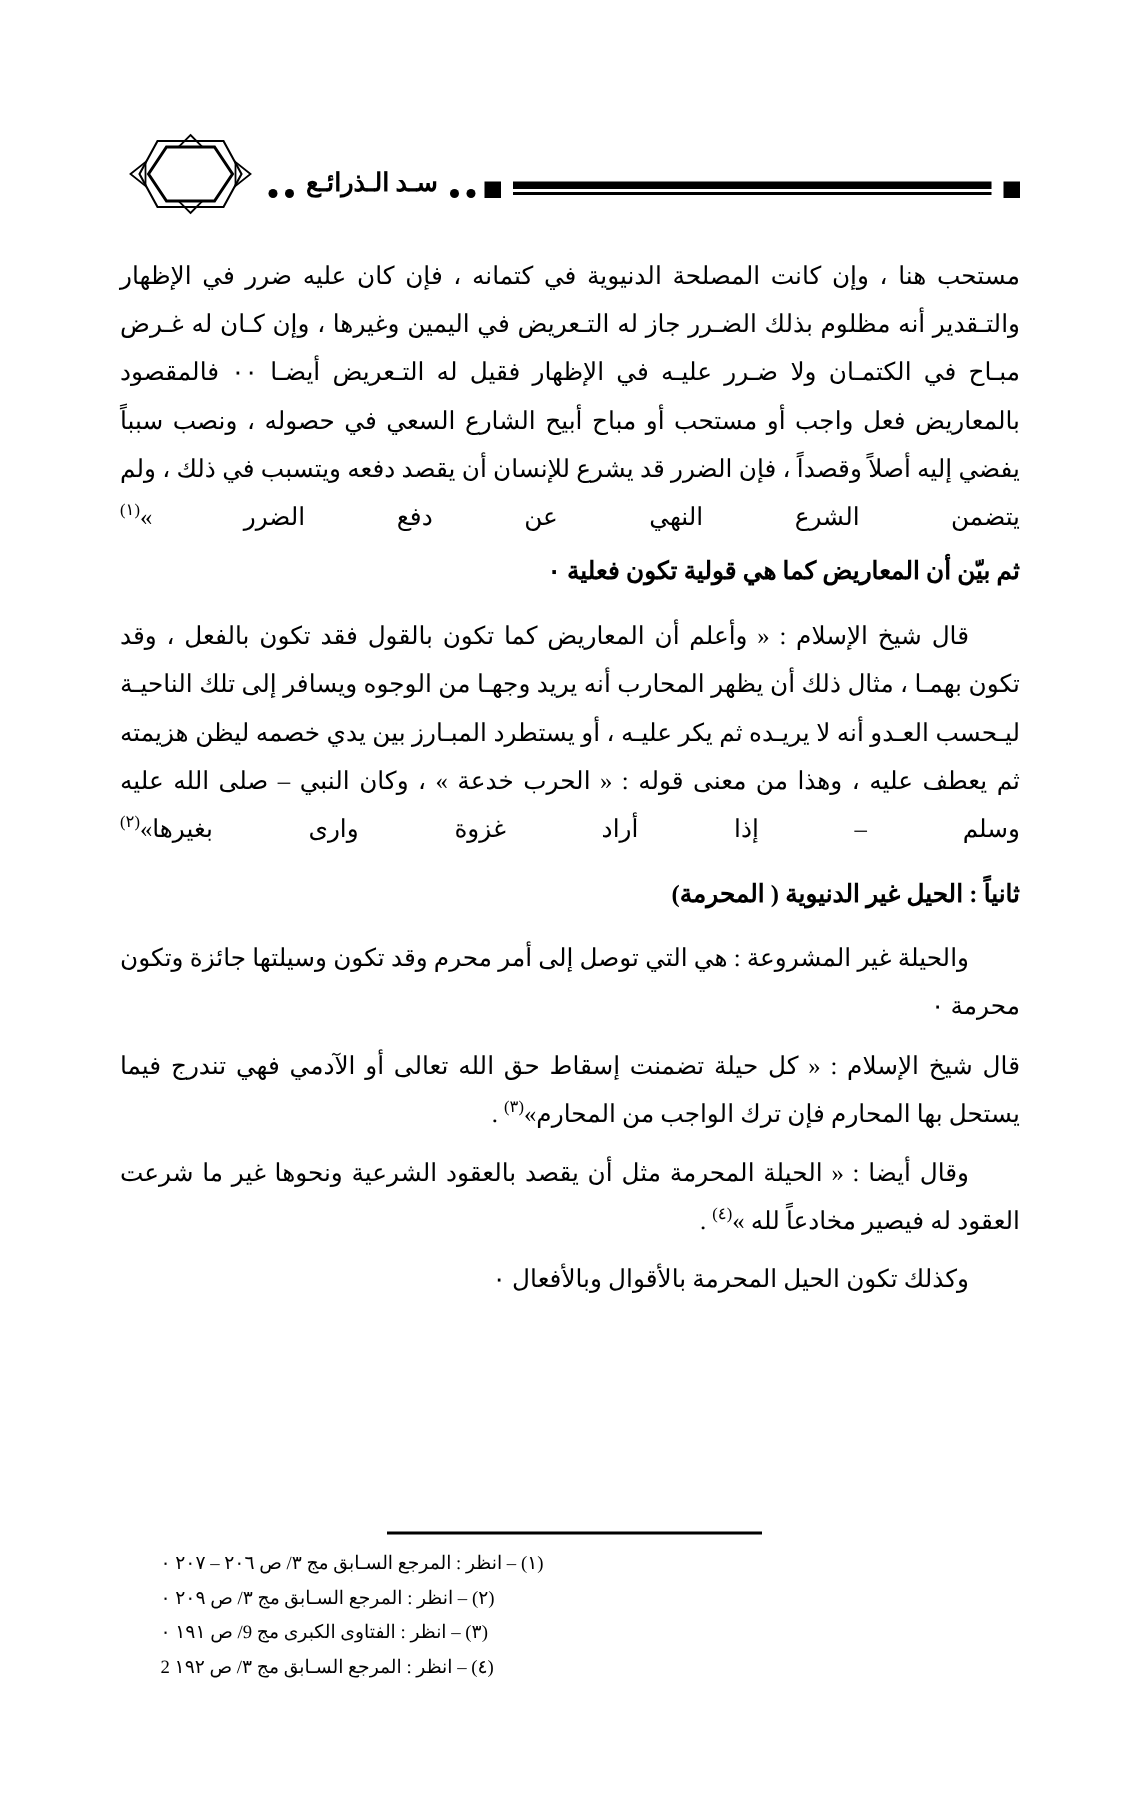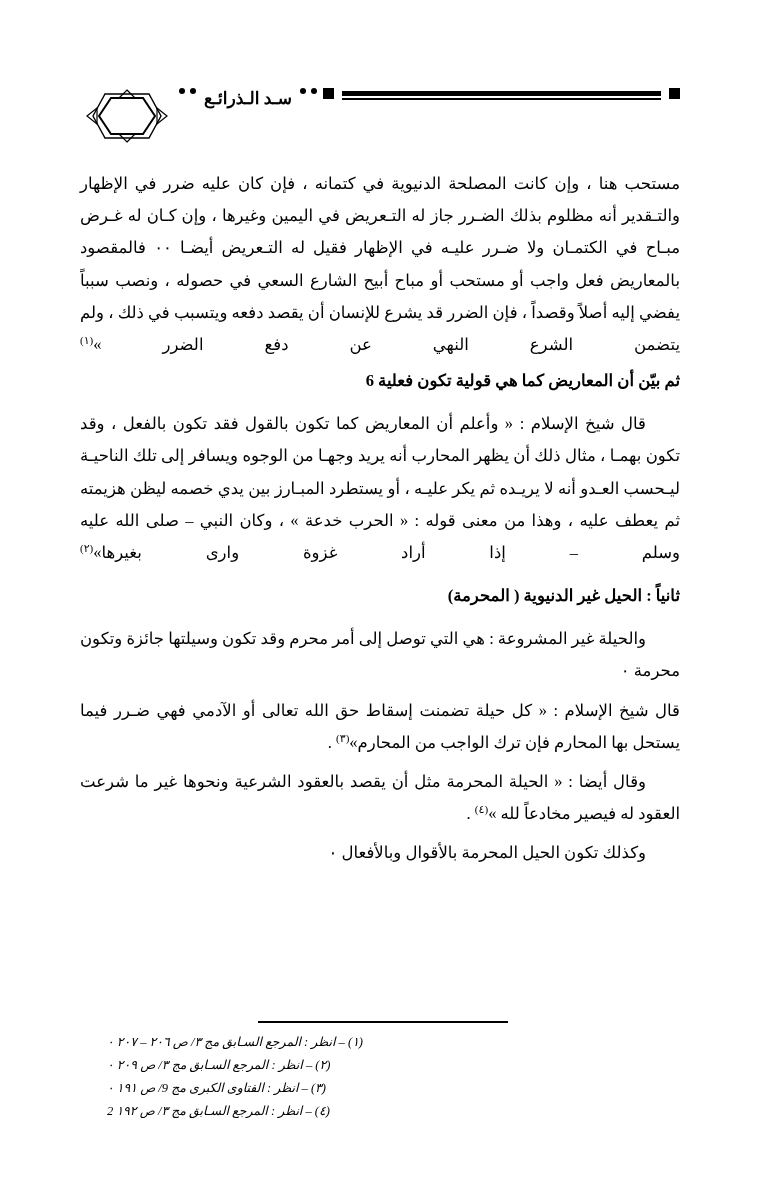--- a/index.html
+++ b/index.html
@@ -25,27 +25,27 @@
   
   .header {
     position: absolute;
     top: 88px;
     right: 85px;
     left: 85px;
     height: 60px;
   }
   .header-rule-wrap {
     position: absolute;
-    top: 0;
+    top: 10px;
     right: 0;
     left: 0;
     height: 34px;
     display: flex;
     flex-direction: row-reverse;
-    align-items: flex-start;
+    align-items: flex-end;
     gap: 0;
   }
   .dots {
     display: flex;
     flex-direction: row-reverse;
     align-items: center;
     gap: 5px;
     margin-left: 10px;
   }
   .dot {
@@ -152,21 +152,20 @@
   
   .footnotes {
     position: absolute;
     bottom: 72px;
     right: 85px;
     left: 85px;
     font-size: 12.5px;
     line-height: 1.85;
     text-align: left;
     direction: rtl;
-    font-style: italic;
   }
   .fn-rule {
     width: 250px;
     height: 2px;
     background: #000;
     margin: 0 auto 8px auto;
   }
   .fn-line {
     text-align: left;
     padding-left: 22px;
@@ -207,37 +206,37 @@
         <path d="M2 28 L12 20 L12 36 Z" fill="none" stroke="#000" stroke-width="1.2"></path>
         <path d="M82 28 L72 20 L72 36 Z" fill="none" stroke="#000" stroke-width="1.2"></path>
       </svg>
     </div>
   </div>
 
   <div class="body">
 
     <p class="p-just"><span>مستحب هنا ، وإن كانت المصلحة الدنيوية في كتمانه ، فإن كان عليه ضرر في الإظهار والتـقدير أنه مظلوم بذلك الضـرر جاز له التـعريض في اليمين وغيرها ، وإن كـان له غـرض مبـاح في الكتمـان ولا ضـرر عليـه في الإظهار فقيل له التـعريض أيضـا ٠٠ فالمقصود بالمعاريض فعل واجب أو مستحب أو مباح أبيح الشارع السعي في حصوله ، ونصب سبباً يفضي إليه أصلاً وقصداً ، فإن الضرر قد يشرع للإنسان أن يقصد دفعه ويتسبب في ذلك ، ولم يتضمن الشرع النهي عن دفع الضرر »</span><sup>(١)</sup></p>
 
-    <p class="heading">ثم بيّن أن المعاريض كما هي قولية تكون فعلية 6</p>
+    <p class="heading">ثم بيّن أن المعاريض كما هي قولية تكون فعلية ٠</p>
 
     <div class="spacer-xs"></div>
 
     <p class="p-just p-indent"><span>قال شيخ الإسلام : « وأعلم أن المعاريض كما تكون بالقول فقد تكون بالفعل ، وقد تكون بهمـا ، مثال ذلك أن يظهر المحارب أنه يريد وجهـا من الوجوه ويسافر إلى تلك الناحيـة ليـحسب العـدو أنه لا يريـده ثم يكر عليـه ، أو يستطرد المبـارز بين يدي خصمه ليظن هزيمته ثم يعطف عليه ، وهذا من معنى قوله : « الحرب خدعة » ، وكان النبي – صلى الله عليه وسلم – إذا أراد غزوة وارى بغيرها»</span><sup>(٢)</sup></p>
 
     <div class="spacer-xs"></div>
 
     <p class="heading">ثانياً : الحيل غير الدنيوية ( المحرمة)</p>
 
     <div class="spacer-xs"></div>
 
     <p class="p-just p-indent p-just-right">والحيلة غير المشروعة : هي التي توصل إلى أمر محرم وقد تكون وسيلتها جائزة وتكون محرمة ٠</p>
 
     <div class="spacer-xs"></div>
 
-    <p class="p-just p-just-right"><span>قال شيخ الإسلام : « كل حيلة تضمنت إسقاط حق الله تعالى أو الآدمي فهي ضـرر فيما يستحل بها المحارم فإن ترك الواجب من المحارم»</span><sup>(٣)</sup><span> .</span></p>
+    <p class="p-just p-just-right"><span>قال شيخ الإسلام : « كل حيلة تضمنت إسقاط حق الله تعالى أو الآدمي فهي تندرج فيما يستحل بها المحارم فإن ترك الواجب من المحارم»</span><sup>(٣)</sup><span> .</span></p>
 
     <div class="spacer-xs"></div>
 
     <p class="p-just p-indent p-just-right"><span>وقال أيضا : « الحيلة المحرمة مثل أن يقصد بالعقود الشرعية ونحوها غير ما شرعت العقود له فيصير مخادعاً لله »</span><sup>(٤)</sup><span> .</span></p>
 
     <div class="spacer-xs"></div>
 
     <p class="p-just p-indent p-just-right">وكذلك تكون الحيل المحرمة بالأقوال وبالأفعال ٠</p>
   </div>
 

